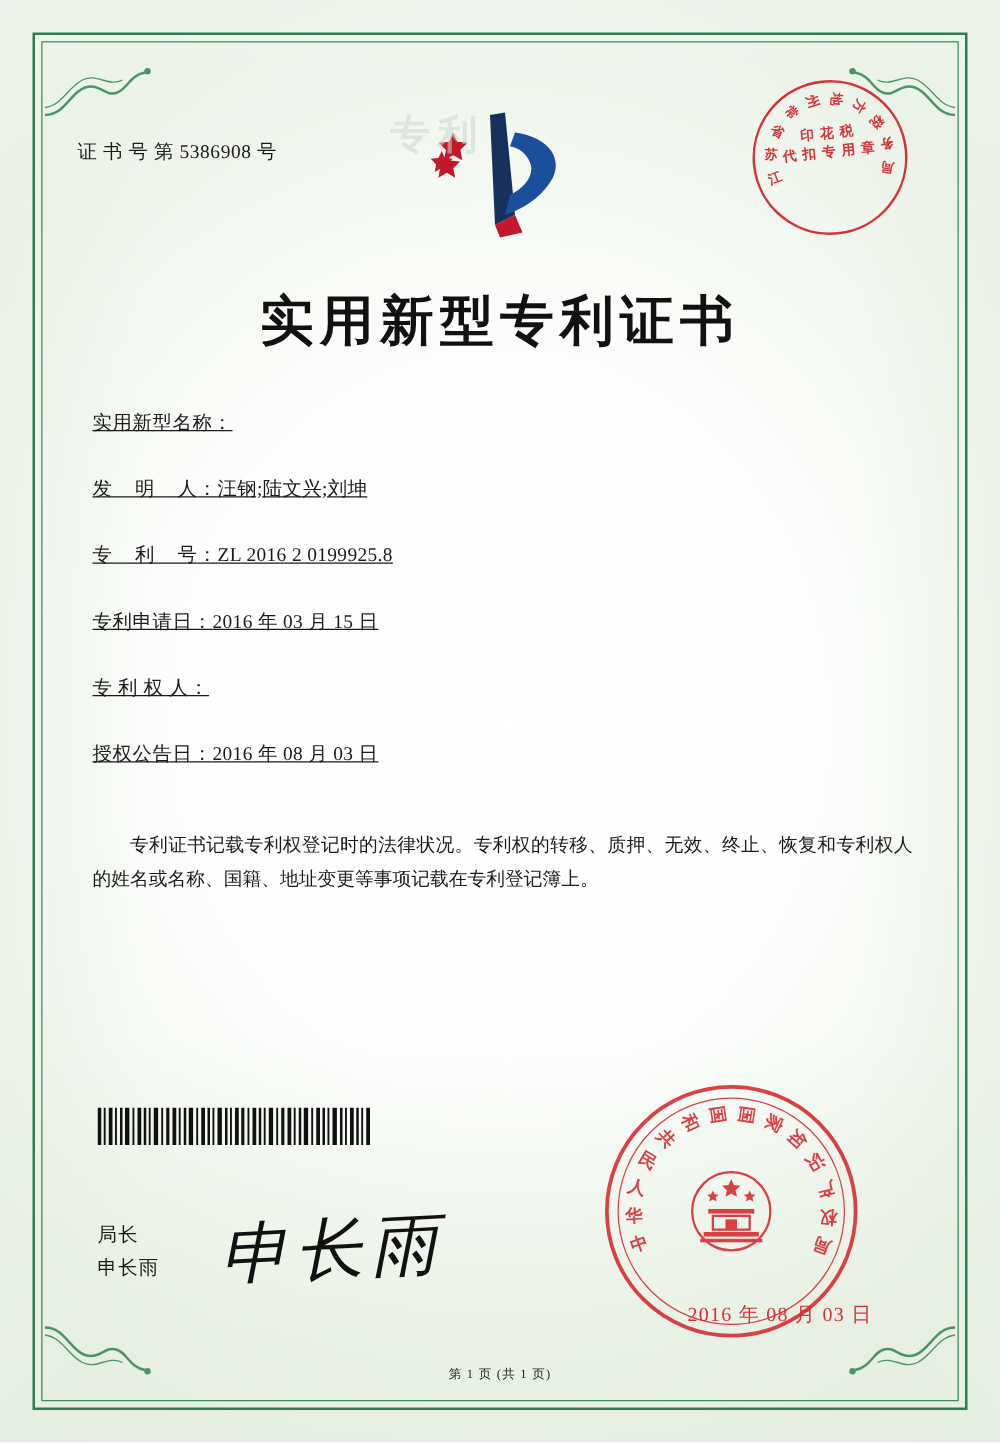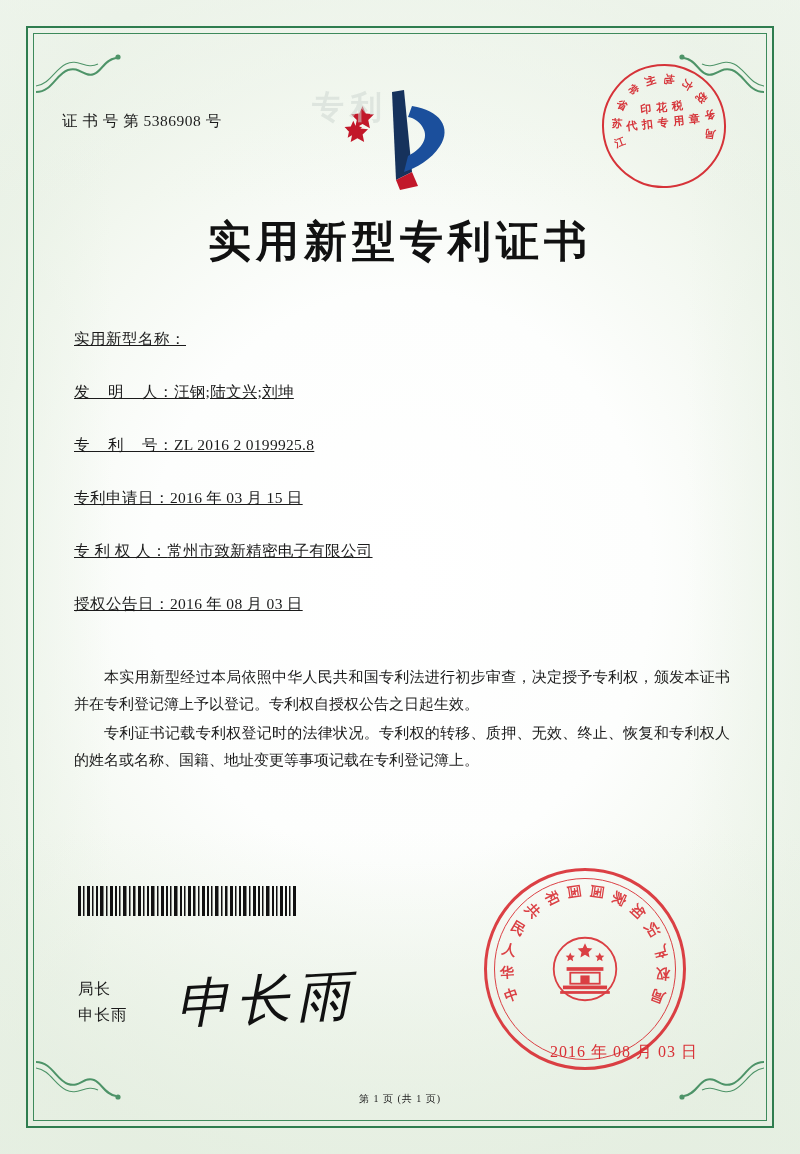--- a/index.html
+++ b/index.html
@@ -119,21 +119,21 @@
     text-align: center;
     font-size: 11px;
     font-weight: bold;
     line-height: 15px;
     letter-spacing: 1px;
   }
 
   .title {
     position: absolute;
     left: 0; right: 0;
-    top: 157px;
+    top: 172px;
     text-align: center;
     font-size: 43px;
     font-weight: bold;
     letter-spacing: 5px;
     color: #111;
     font-family: "DejaVu Serif", "Liberation Serif", serif;
   }
 
   .fields {
     position: absolute;
@@ -343,30 +343,28 @@
         <span class="field-label spread">专 利 号</span>
         <span class="field-label">：</span>
         <span class="field-value">ZL 2016 2 0199925.8</span>
       </div>
       <div class="field-row">
         <span class="field-label">专利申请日：</span>
         <span class="field-value">2016 年 03 月 15 日</span>
       </div>
       <div class="field-row">
         <span class="field-label">专 利 权 人：</span>
-        <span class="field-value">常州市致新精密电子有限公司</span>
       </div>
       <div class="field-row">
         <span class="field-label">授权公告日：</span>
         <span class="field-value">2016 年 08 月 03 日</span>
       </div>
     </div>
 
     <div class="paragraphs">
-      <p>本实用新型经过本局依照中华人民共和国专利法进行初步审查，决定授予专利权，颁发本证书并在专利登记簿上予以登记。专利权自授权公告之日起生效。</p>
       <p>专利证书记载专利权登记时的法律状况。专利权的转移、质押、无效、终止、恢复和专利权人的姓名或名称、国籍、地址变更等事项记载在专利登记簿上。</p>
     </div>
 
     <svg class="barcode" viewBox="0 0 230 30" preserveAspectRatio="none">
       <g fill="#111">
         <rect x="0" y="0" width="3" height="30"></rect>
           <rect x="5" y="0" width="1.5" height="30"></rect>
         <rect x="9" y="0" width="3" height="30"></rect>
           <rect x="14" y="0" width="1.5" height="30"></rect>
         <rect x="18" y="0" width="2" height="30"></rect>

